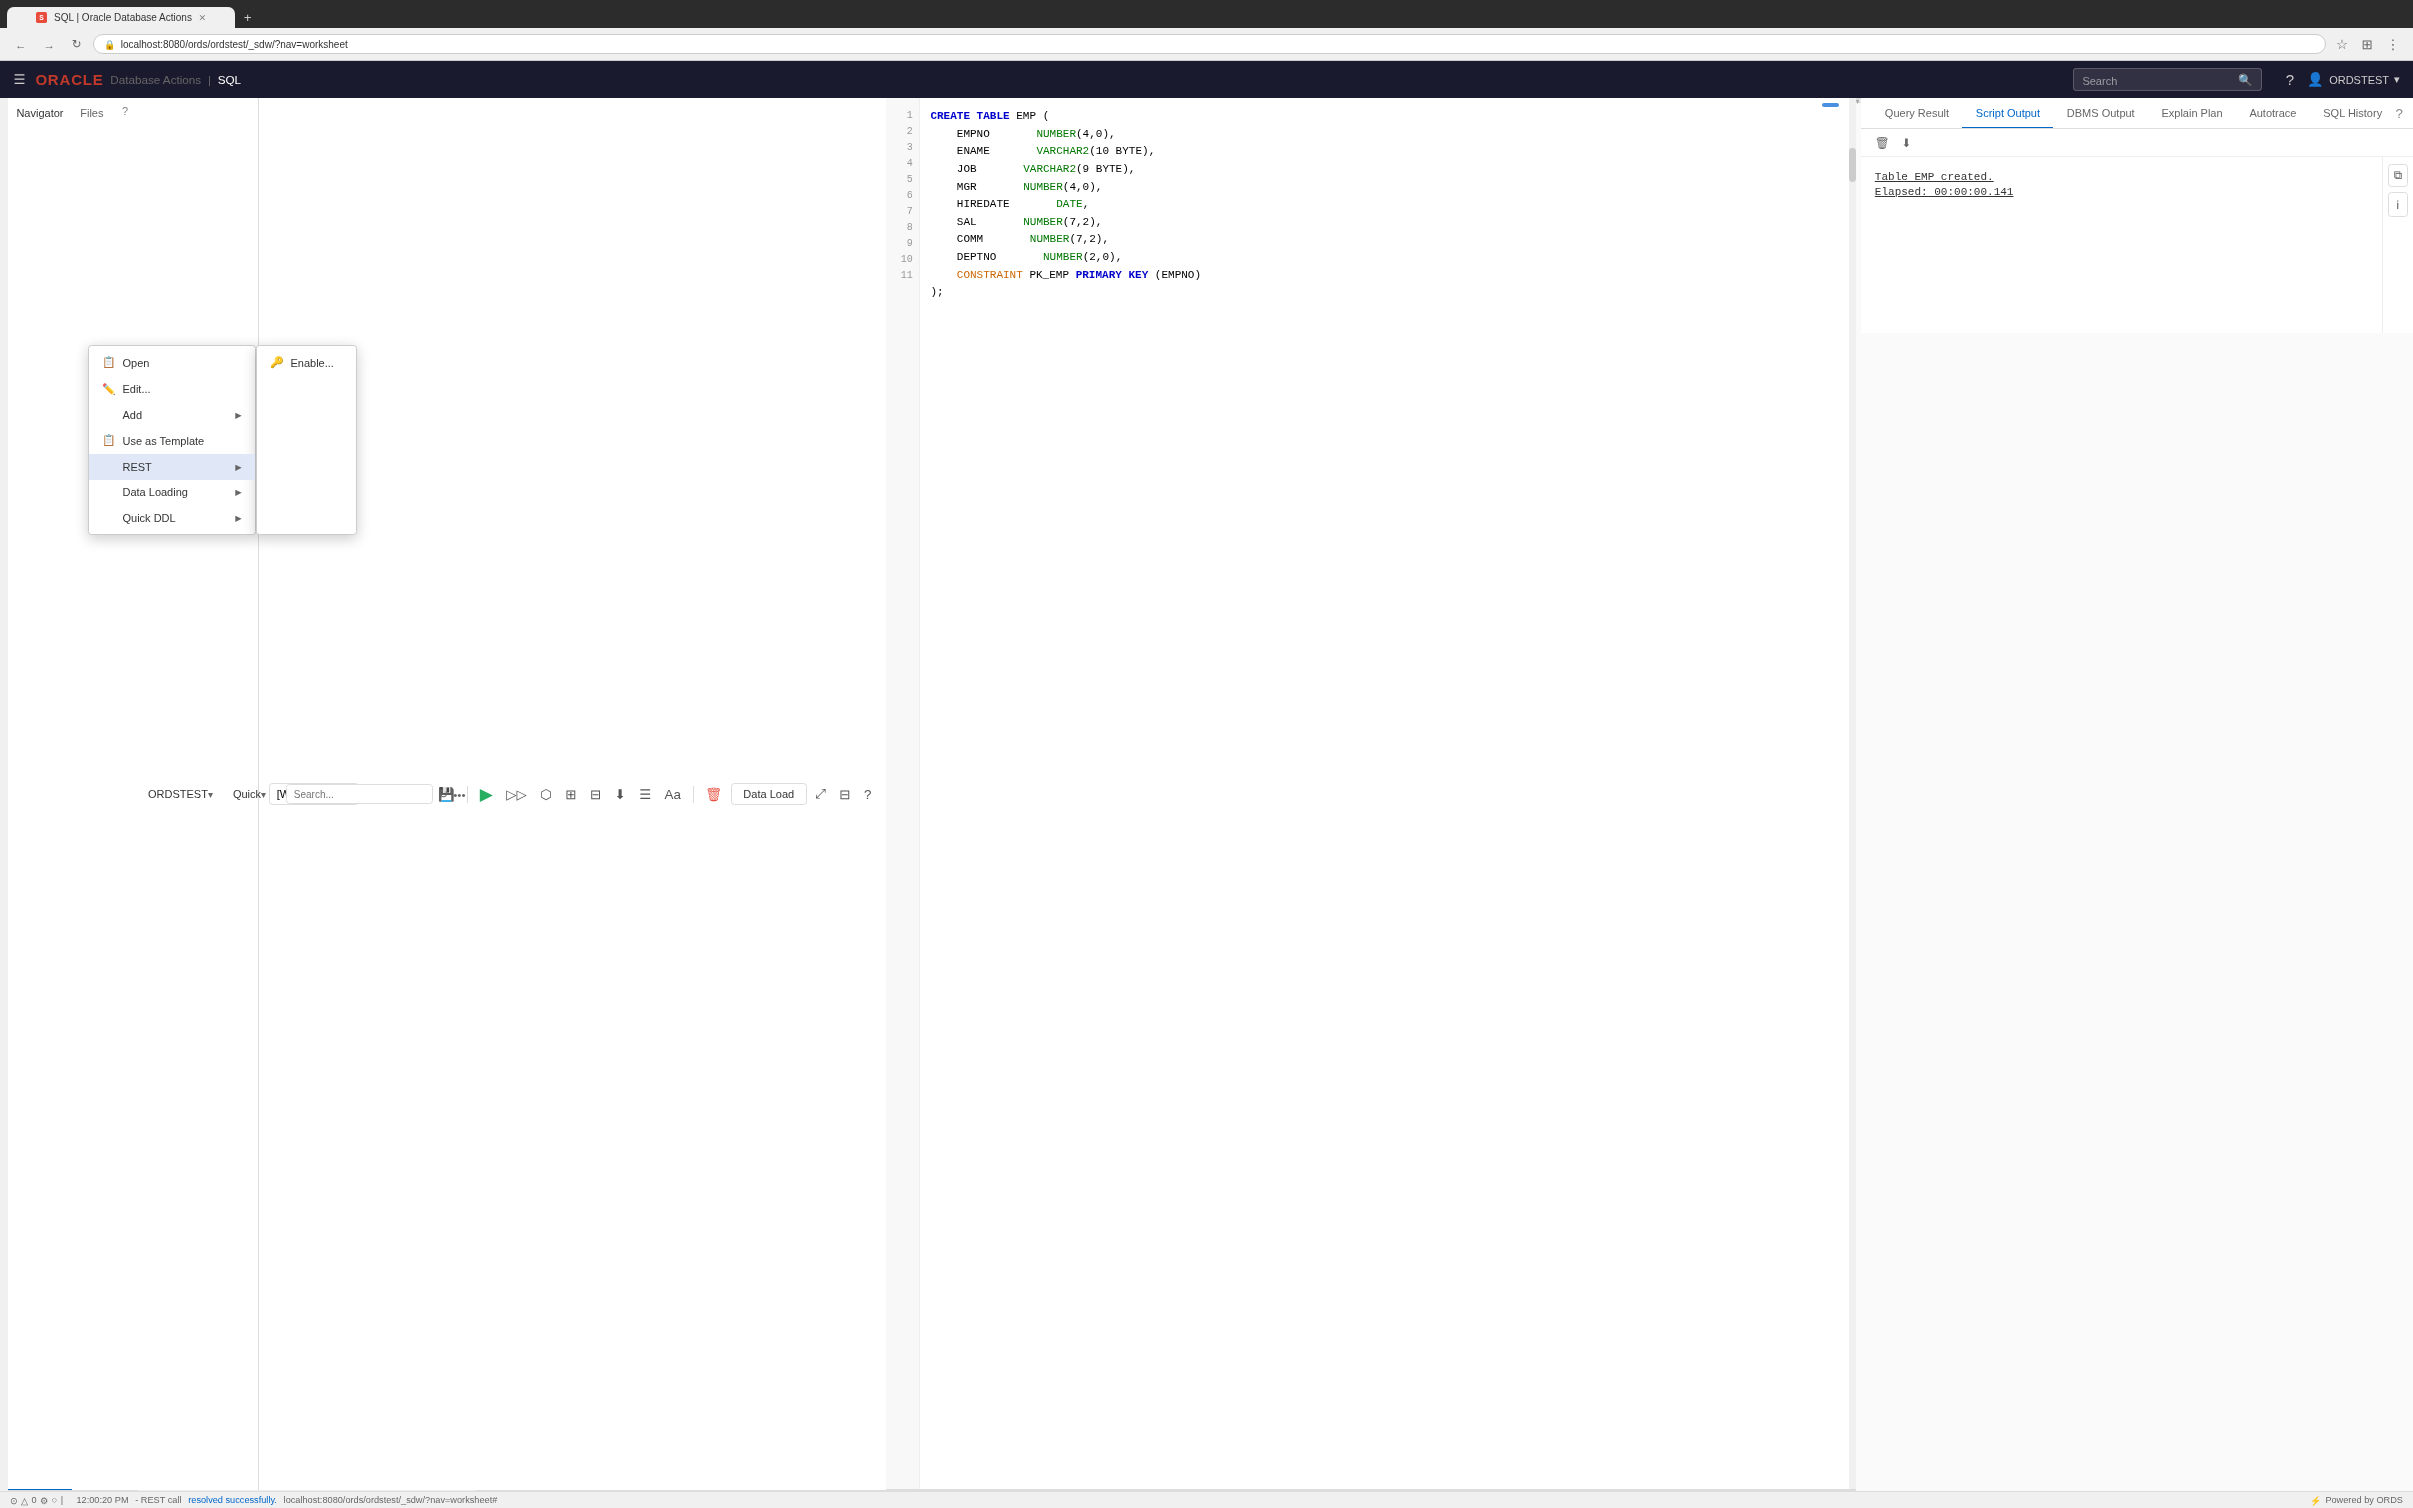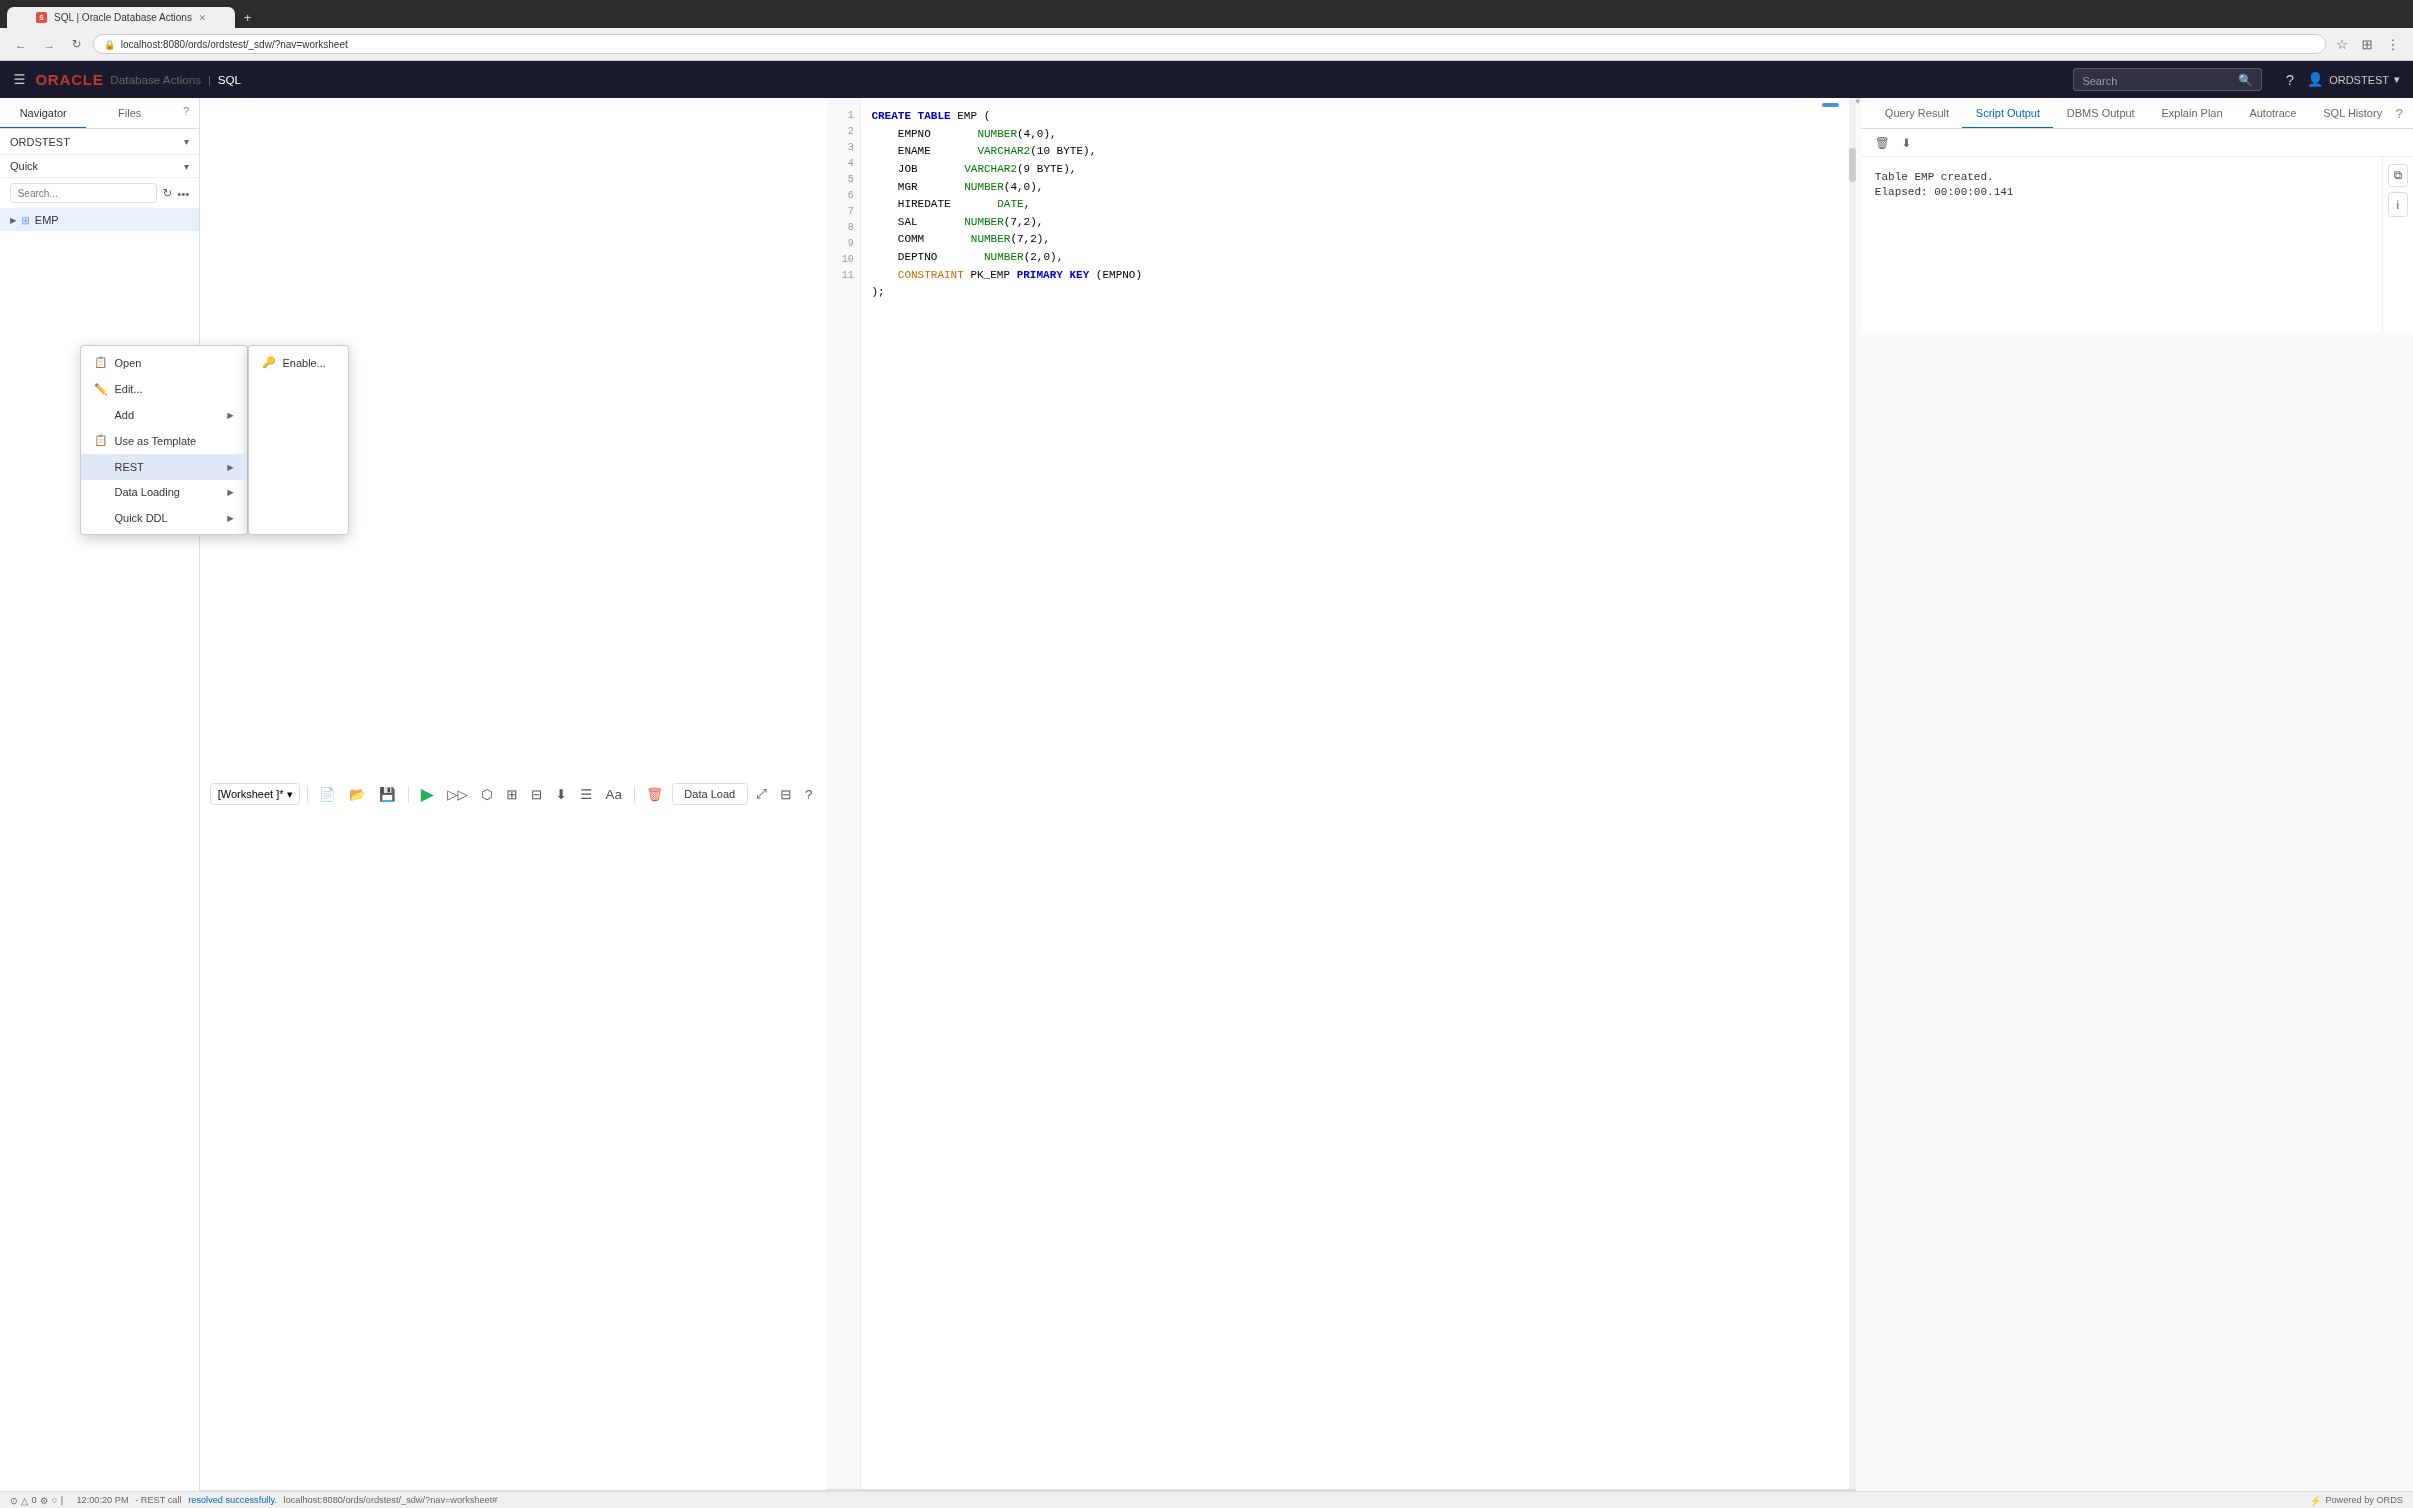--- a/index.html
+++ b/index.html
@@ -33,21 +33,21 @@
     .search-icon-btn { color: #ccc; background: transparent; border: none; cursor: pointer; font-size: 11.7px; }
     .header-right { display: flex; align-items: center; gap: 13.4px; margin-left: 13.4px; }
     .help-btn { color: #ccc; background: transparent; border: none; cursor: pointer; font-size: 15px; }
     .user-info { display: flex; align-items: center; gap: 5px; color: #ccc; font-size: 11px; cursor: pointer; }
     .user-icon { color: #ccc; font-size: 13.4px; }
 
     
     .main-layout { display: flex; flex: 1; overflow: hidden; }
 
     
-    .sidebar { width: 200px; background: white; border-right: 0.8px solid #ddd; display: flex; flex-direction: column; flex-shrink: 0; position: relative; z-index: 10; }
+    .sidebar { width: 251px; background: white; border-right: 0.8px solid #ddd; display: flex; flex-direction: row; flex-shrink: 0; position: relative; z-index: 10; margin-left: 8px; }
     .sidebar-tabs { display: flex; border-bottom: 0.8px solid #ddd; }
     .sidebar-tab { flex: 1; text-align: center; padding: 8.4px; font-size: 11px; cursor: pointer; border-bottom: 1.7px solid transparent; color: #666; }
     .sidebar-tab.active { color: #333; border-bottom-color: #0066cc; font-weight: 500; }
     .sidebar-help { margin-left: auto; padding: 6.7px 10px; color: #888; cursor: pointer; }
     .sidebar-schema { display: flex; align-items: center; justify-content: space-between; padding: 6.7px 10px; border-bottom: 0.8px solid #eee; }
     .schema-name { font-size: 11px; font-weight: 500; color: #333; }
     .schema-arrow { color: #666; font-size: 10px; cursor: pointer; }
     .sidebar-type { display: flex; align-items: center; justify-content: space-between; padding: 5px 10px; border-bottom: 0.8px solid #eee; }
     .type-name { font-size: 11px; color: #333; }
     .sidebar-search { display: flex; align-items: center; padding: 5px 10px; border-bottom: 0.8px solid #eee; gap: 5px; }
@@ -99,21 +99,21 @@
     .resize-dots { color: #aaa; font-size: 8.4px; letter-spacing: 1.7px; }
 
     
     .results-panel { height: 235px; background: white; display: flex; flex-direction: column; flex-shrink: 0; }
     .results-tabs { display: flex; align-items: center; border-bottom: 0.8px solid #ddd; padding: 0 10px; }
     .results-tab { padding: 8.4px 13.4px; font-size: 11px; cursor: pointer; border-bottom: 1.7px solid transparent; color: #666; }
     .results-tab.active { color: #0066cc; border-bottom-color: #0066cc; font-weight: 500; }
     .results-help { margin-left: auto; color: #888; cursor: pointer; font-size: 13.4px; }
     .results-toolbar { display: flex; gap: 5px; padding: 5px 10px; border-bottom: 0.8px solid #eee; }
     .results-toolbar-btn { background: transparent; border: none; cursor: pointer; color: #666; font-size: 11.7px; padding: 1.7px 3.4px; border-radius: 2.5px; }
-    .result-line { margin-bottom: 3.4px; }
+    .result-line { margin-bottom: 3.4px; text-decoration: underline; }
     .results-content-wrapper { flex: 1; position: relative; overflow: hidden; display: flex; }
     .results-inner { flex: 1; padding: 13.4px; font-family: 'Courier New', monospace; font-size: 11px; color: #333; overflow: auto; }
     .results-side-btns { display: flex; flex-direction: column; padding: 6.7px 5px; gap: 5px; border-left: 0.8px solid #eee; }
     .side-btn { background: transparent; border: 0.8px solid #ddd; border-radius: 3.4px; cursor: pointer; padding: 3.4px 5px; color: #555; font-size: 11.7px; }
 
     
     .status-bar { background: #f0f0f0; border-top: 0.8px solid #ddd; display: flex; align-items: center; padding: 2.5px 10px; font-size: 9.2px; color: #666; gap: 6.7px; flex-shrink: 0; }
     .status-icons { display: flex; gap: 3.4px; align-items: center; margin-right: 6.7px; }
     .status-link { color: #0066cc; cursor: pointer; text-decoration: none; }
     .status-right { margin-left: auto; display: flex; align-items: center; gap: 3.4px; }

